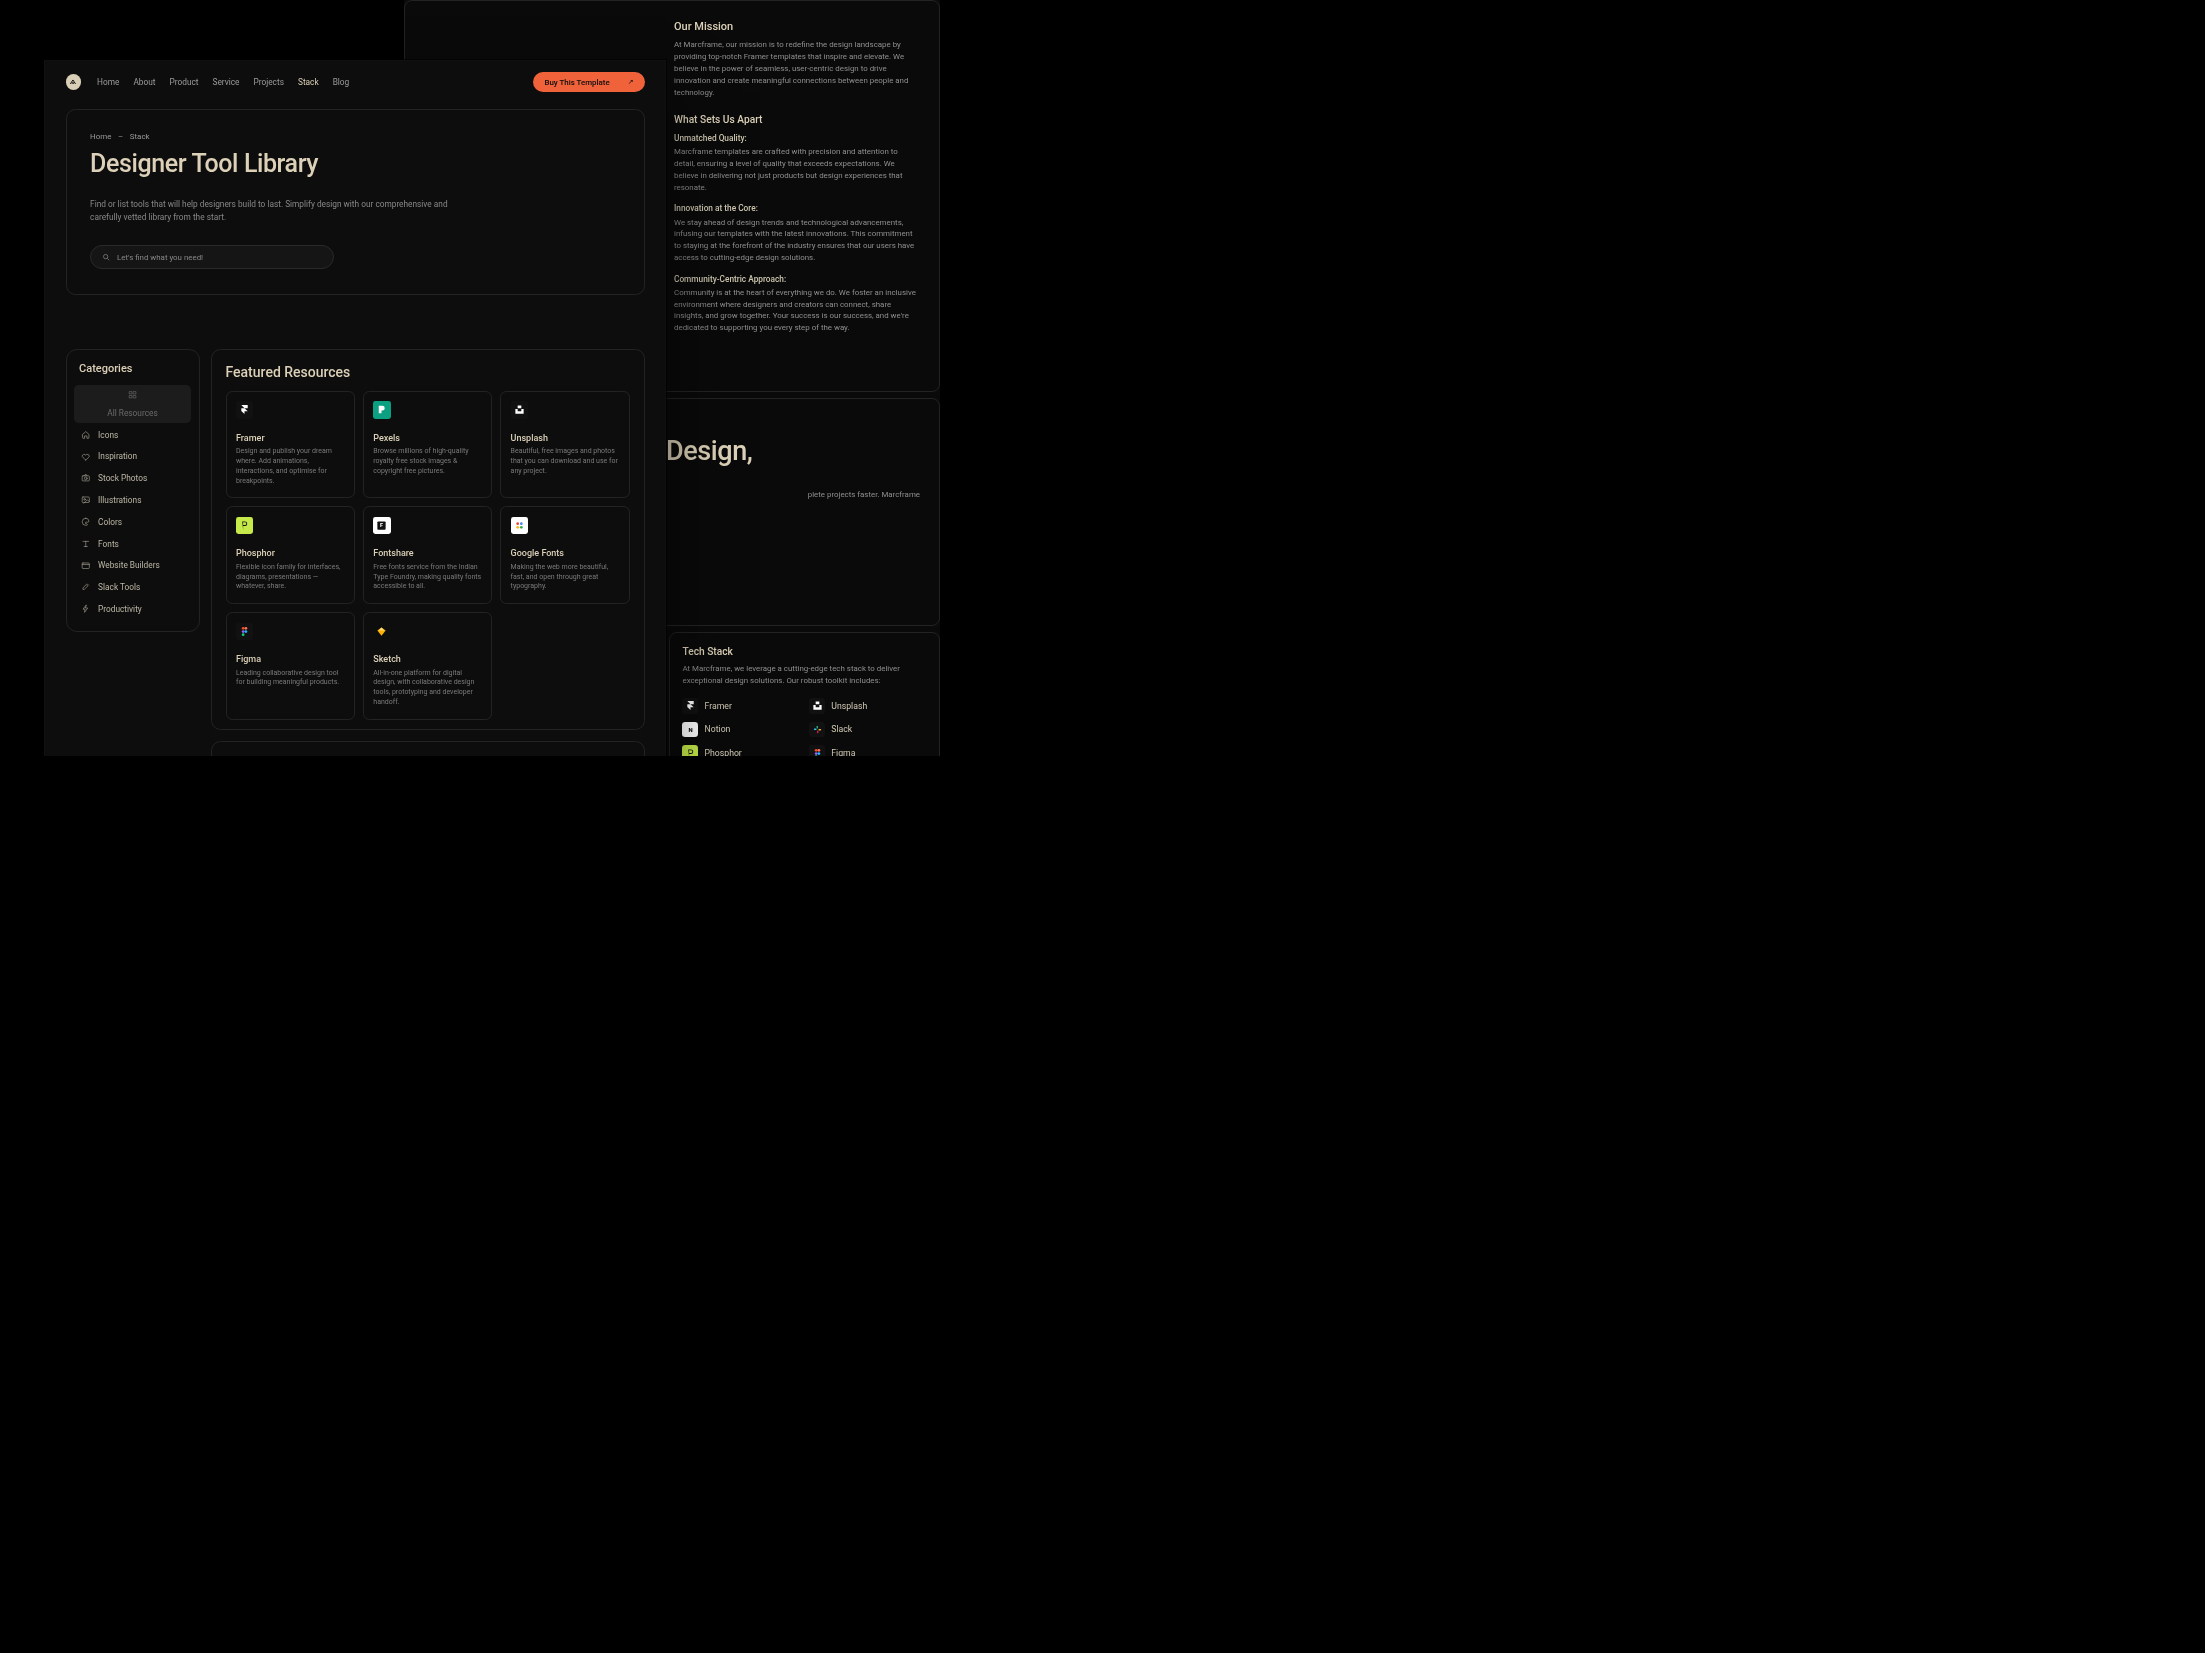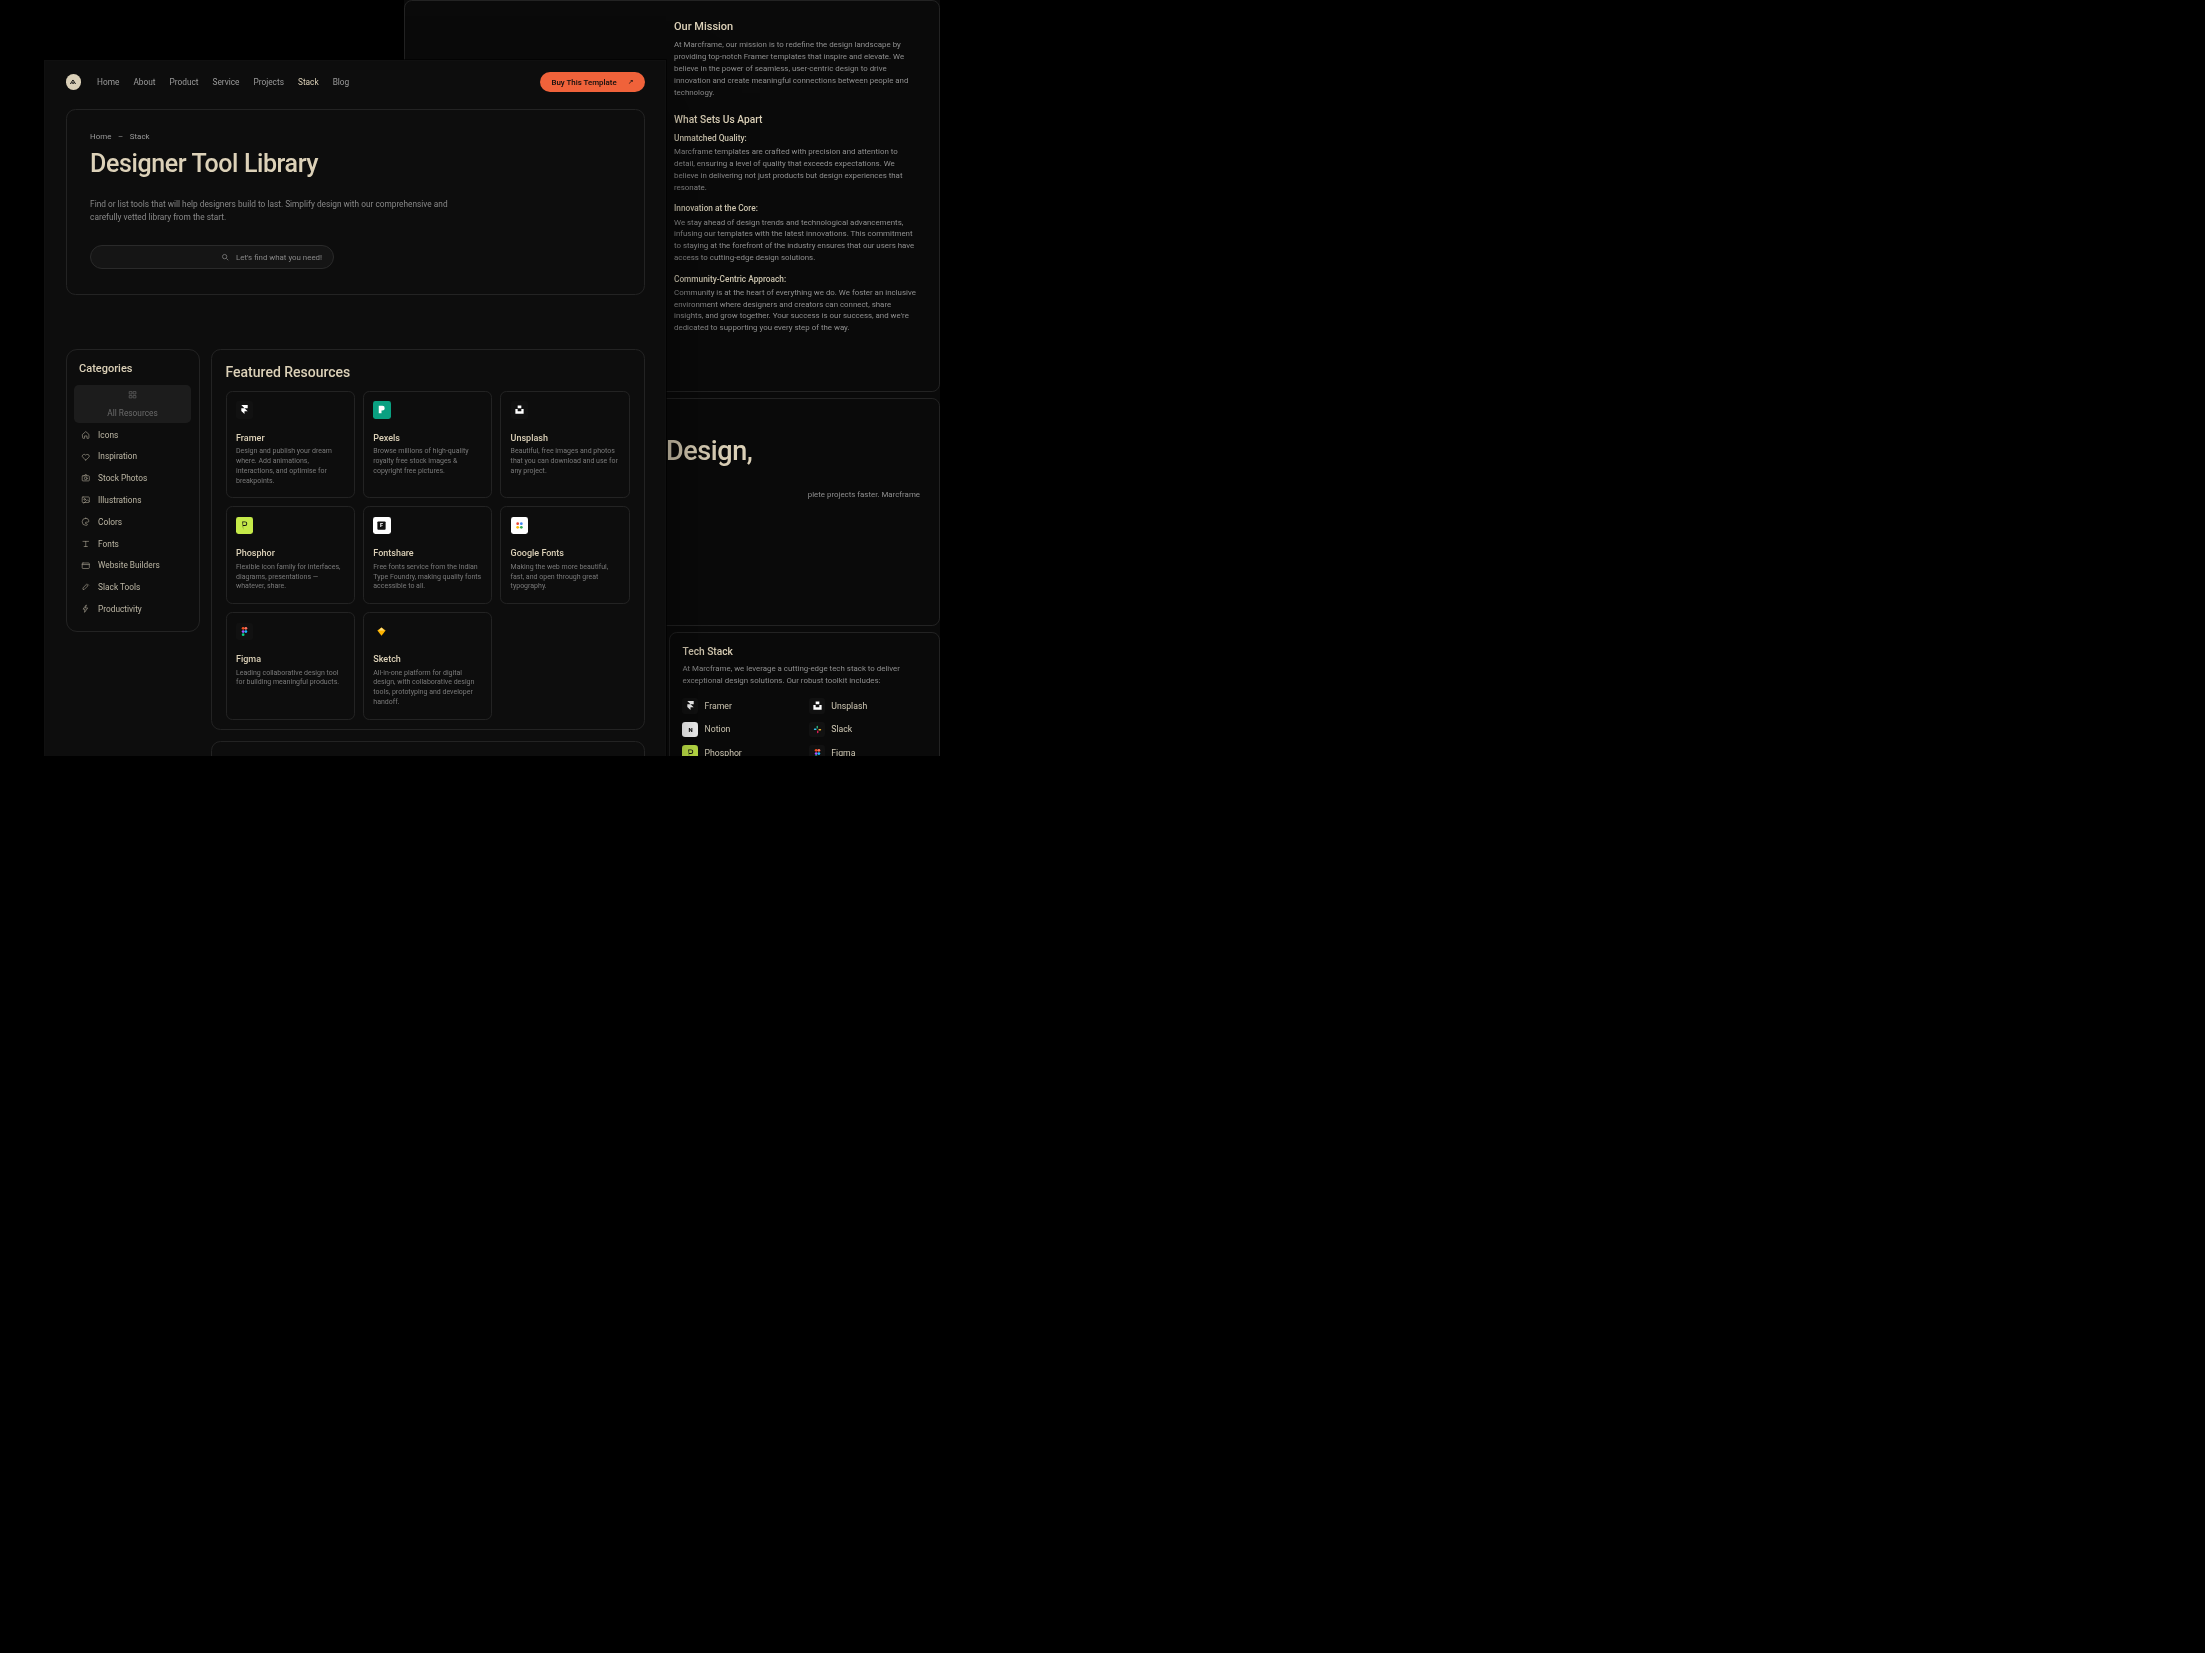--- a/index.html
+++ b/index.html
@@ -37,30 +37,30 @@
   
   .main-page { position:absolute; left:44px; top:60px; width:622px; background:#0d0d0d; border:0.8px solid #101010; box-shadow:0 0 0 0.8px rgba(0,0,0,0.8), 0 31.5px 63px rgba(0,0,0,0.6); }
 
   
   .nav { display:flex; align-items:center; padding:11px 20.5px; }
   .logo { width:15.8px; height:15.8px; border-radius:50%; background:#d9cfb7; display:flex; align-items:center; justify-content:center; margin-right:15.8px; }
   .logo svg { width:7.9px; height:7.9px; }
   .navlinks { display:flex; gap:14px; font-size:8.3px; color:#9b9b9b; }
   .navlinks span.active { color:#dcd1b8; }
   .nav-spacer { flex:1; }
-  .buy-btn { background:#f0623a; color:#0d0d0d; font-size:7.9px; font-weight:500; padding:5.5px 11px; border-radius:787px; display:flex; align-items:center; gap:11px; }
+  .buy-btn { background:#f0623a; color:#0d0d0d; font-size:7.9px; font-weight:500; padding:5.5px 11px; border-radius:787px; display:flex; align-items:center; gap:18px; }
   .buy-btn .arr { font-size:7px; }
 
   
   .hero-card { margin:6.3px 20.5px 0 20.5px; border:0.8px solid #232323; border-radius:9.5px; padding:22px 23.6px 25px 23.6px; }
   .hero-bc { font-size:7.9px; color:#9a9a9a; margin-bottom:7.9px; }
   .hero-bc .sep { margin:0 4.7px; }
   .hero-title { font-size:25px; color:#dcd1b8; font-weight:500; letter-spacing:-0.4px; margin-bottom:20px; }
   .hero-desc { font-size:8.3px; color:#888; line-height:1.6; max-width:362px; margin-bottom:20.5px; }
-  .search { width:244px; height:23.6px; border:0.8px solid #2a2a2a; border-radius:787px; background:#151515; display:flex; align-items:center; padding:0 11px; gap:6.3px;justify-content:flex-end; }
+  .search { width:244px; height:23.6px; border:0.8px solid #2a2a2a; border-radius:787px; background:#151515; display:flex; align-items:center; padding:0 11px; gap:6.3px; }
   .search svg { width:8.7px; height:8.7px; }
   .search .ph { font-size:7.9px; color:#888; }
 
   
   .bottom { display:flex; gap:11px; padding:54px 20.5px 0 20.5px; }
   .sidebar { width:134px; border:0.8px solid #232323; border-radius:11px; padding:11px 7.9px; align-self:flex-start; }
   .side-h { font-size:11px; color:#dcd1b8; font-weight:500; margin:1.6px 4.7px 9.5px 4.7px; }
   .side-item { display:flex; align-items:center; gap:7.9px; font-size:8.3px; color:#bdb7a5; padding:5.5px 6.3px; border-radius:4.7px; margin-bottom:0.8px; }
   .side-item.active { background:#1c1c1c; color:#6b6b6b;flex-direction:column; }
   .side-item .icn { width:9.5px; height:9.5px; display:flex; align-items:center; justify-content:center; color:#a8a292; }

